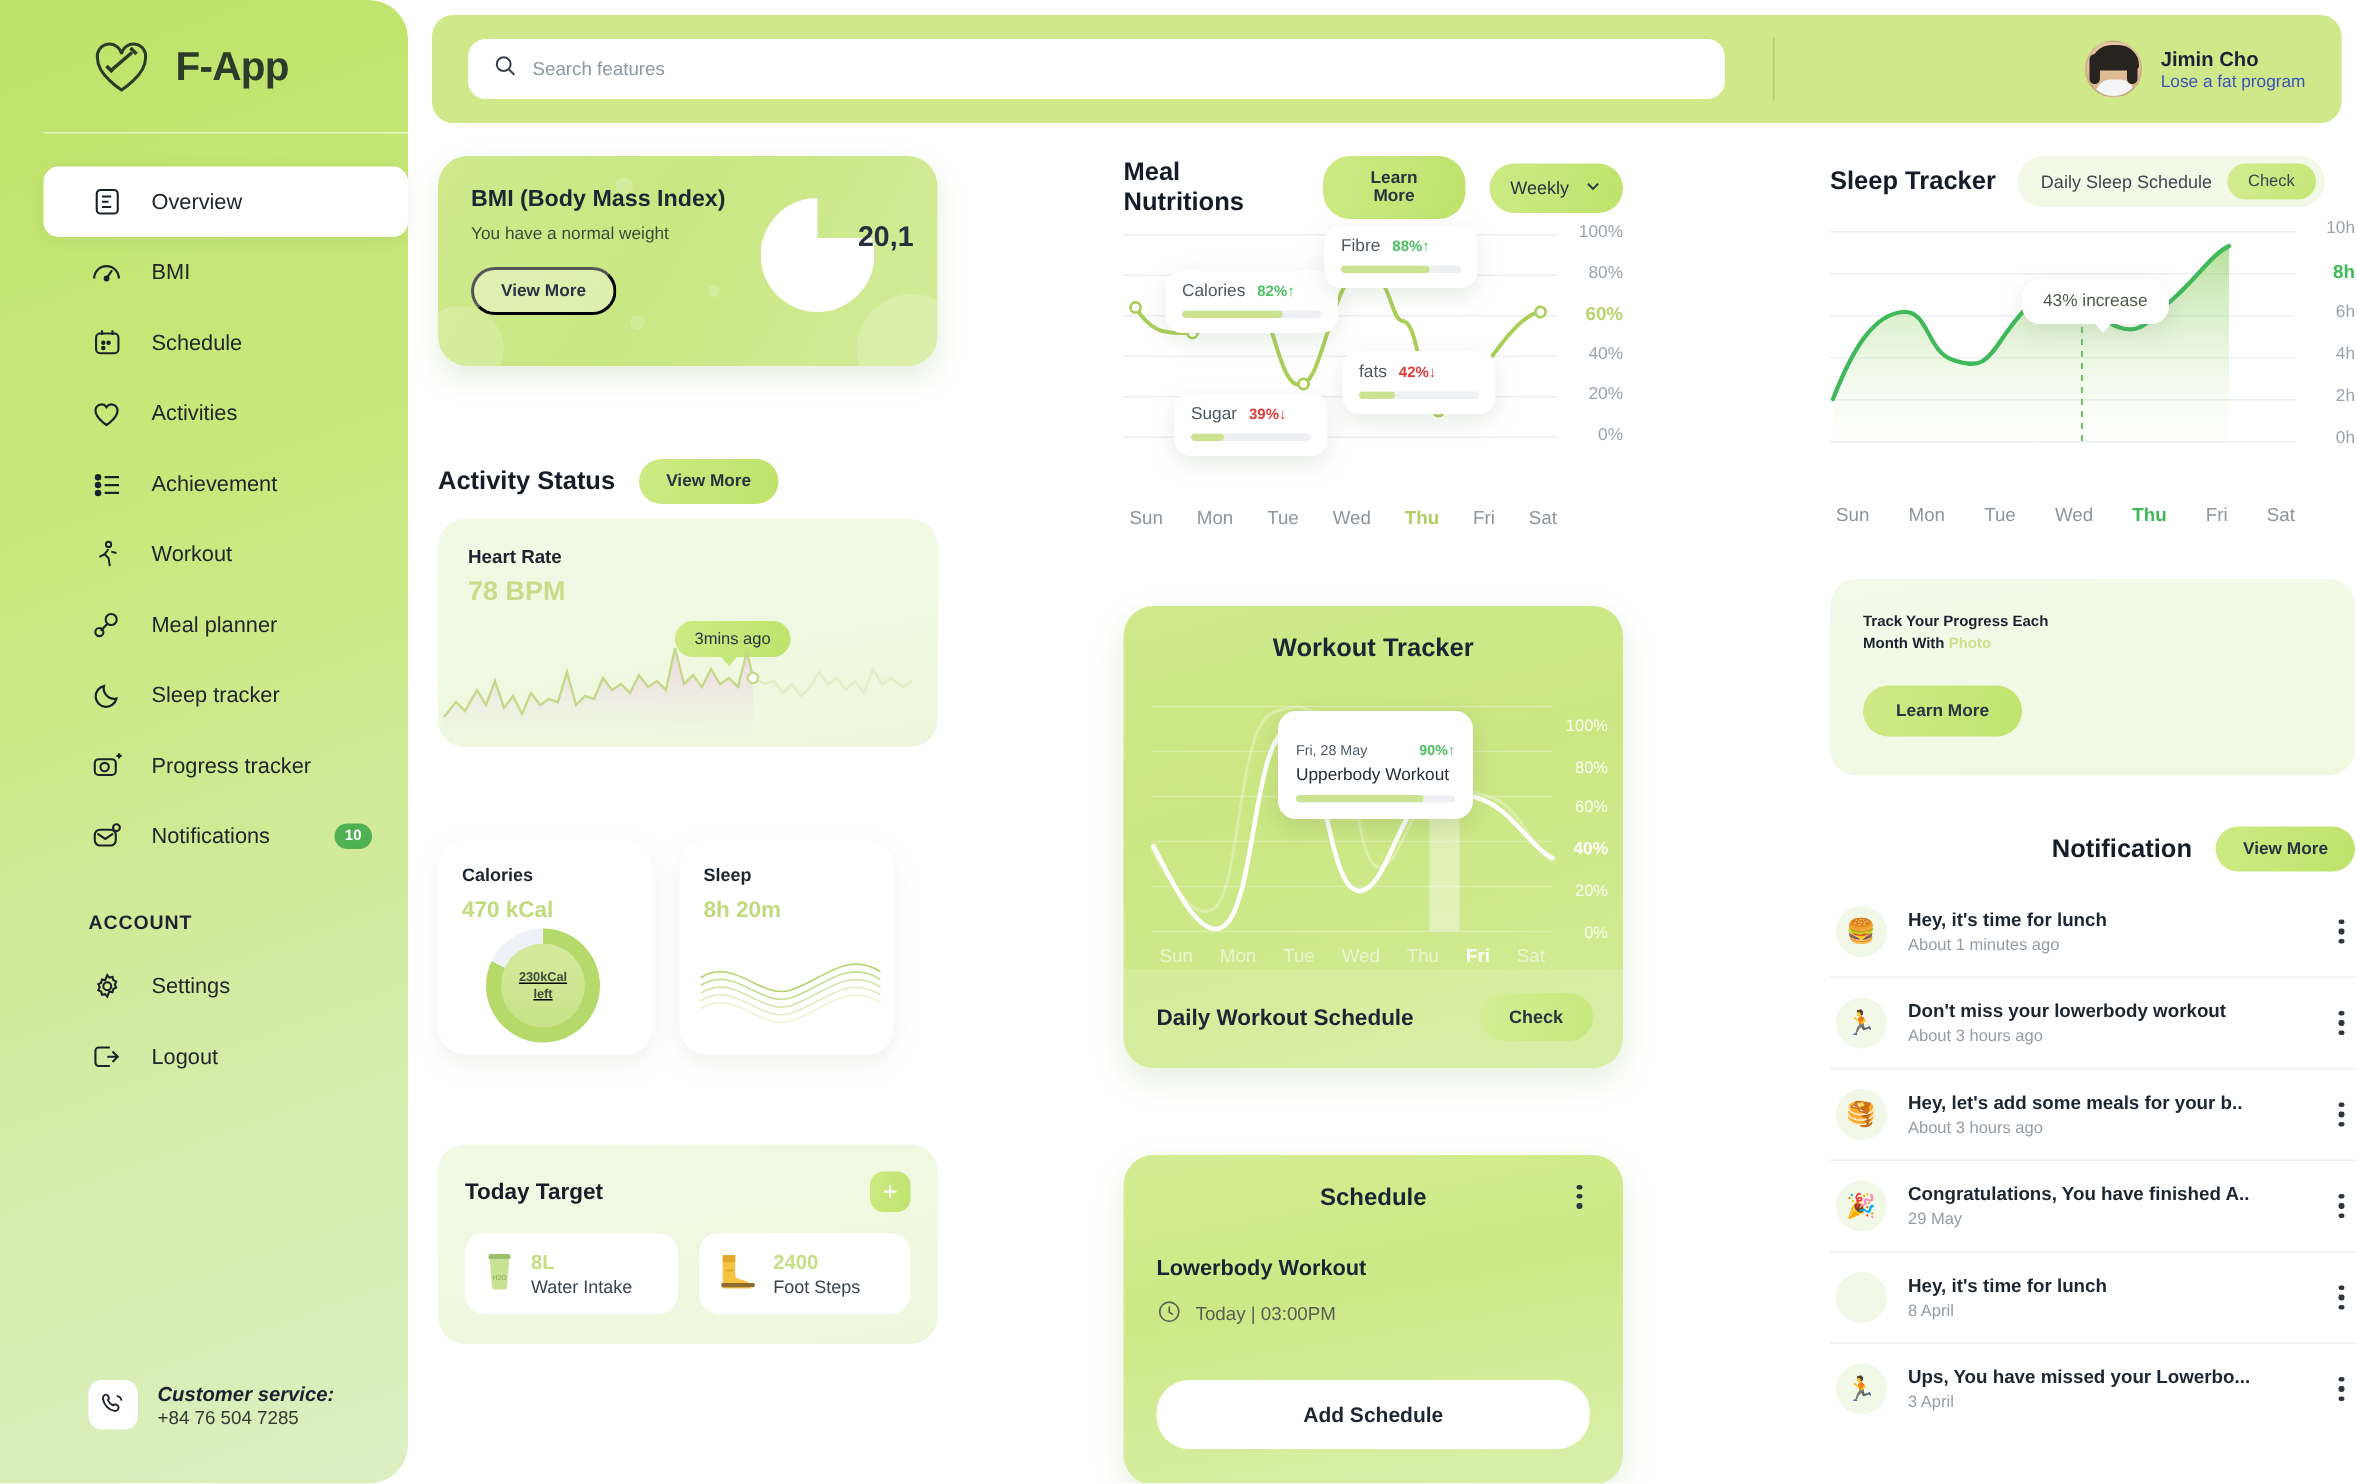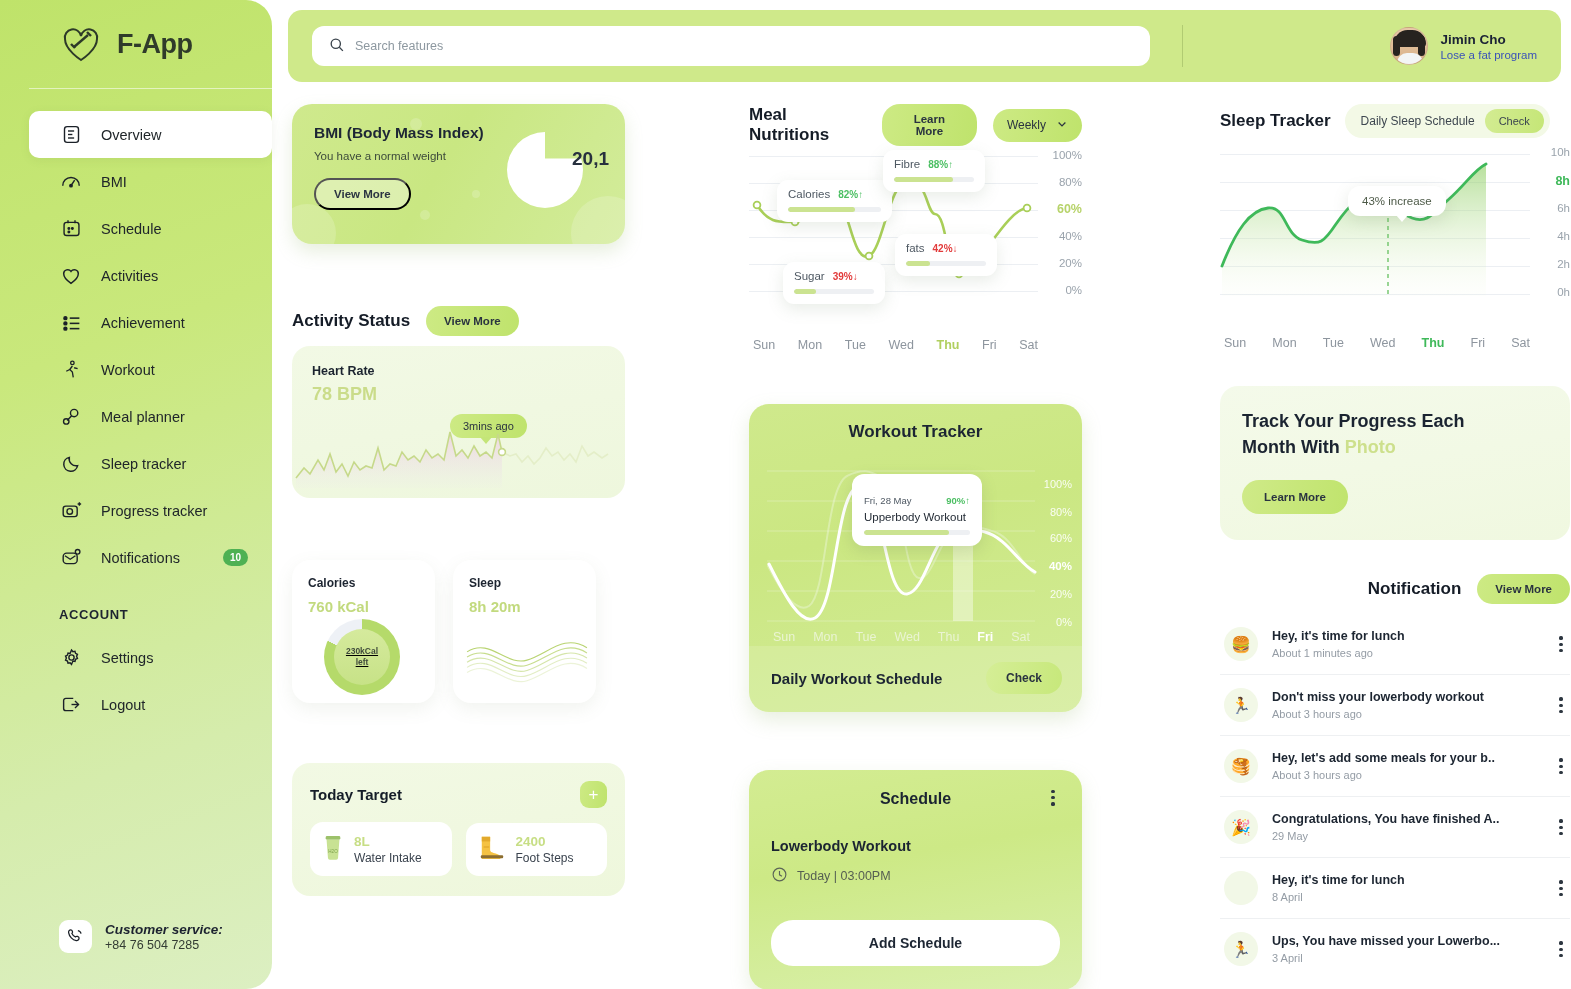--- a/index.html
+++ b/index.html
@@ -224,21 +224,21 @@
     margin-top: 60px;
   }
   .target-head { display: flex; align-items: center; }
   .target-title { font-size: 15px; font-weight: bold; color: #151d28; }
   .plus-btn {
     margin-left: auto; width: 27px; height: 27px; border-radius: 9px;
     background: linear-gradient(100deg,#cdea84,#bfe36c);
     display: flex; align-items: center; justify-content: center;
     color: #fff; font-size: 17px; cursor: pointer; border: none;
   }
-  .target-row { display: flex; gap: 14px; margin-top: 14px; align-items: center; }
+  .target-row { display: flex; gap: 14px; margin-top: 14px; }
   .target-item {
     flex: 1; background: #fff; border-radius: 13px;
     padding: 11px 12px; display: flex; align-items: center; gap: 10px;
   }
   .t-val { font-size: 13.5px; font-weight: bold; color: #c7de85; }
   .t-name { font-size: 12px; color: #3a434e; margin-top: 2px; }
 
   
   .chart-box { position: relative; }
   .grid-lines { position: absolute; left: 0; right: 44px; top: 0; bottom: 26px; }
@@ -343,21 +343,21 @@
     content:''; position: absolute; left: 48px; bottom: -6px;
     border-left: 6px solid transparent; border-right: 6px solid transparent;
     border-top: 7px solid #ffffff;
   }
 
   
   .promo-card {
     background: linear-gradient(170deg,#f4faea,#f0f8e0);
     border-radius: 18px; padding: 22px 22px 26px 22px; margin-top: 36px;
   }
-  .promo-text { font-size: 18px; font-weight: bold; color: #1b2431; line-height: 1.45; }
+  .promo-text { font-size: 10px; font-weight: bold; color: #1b2431; line-height: 1.45; }
   .promo-text em { font-style: normal; color: #cde08c; }
   .btn-learn {
     margin-top: 20px;
     background: linear-gradient(100deg,#cfea88,#c0e46d);
     color: #2b3441; font-size: 11.5px; font-weight: bold;
     border-radius: 18px; padding: 11px 22px; border: none; cursor: pointer;
     font-family: "Liberation Sans", sans-serif;
   }
 
   
@@ -621,21 +621,21 @@
             <path d="M4,66 L12,56 L18,62 L26,48 L32,58 L38,42 L44,60 L50,52 L56,64 L62,50 L68,58 L74,54 L80,56 L86,36 L92,58 L98,52 L104,54 L110,40 L116,48 L122,44 L128,50 L134,38 L140,46 L146,42 L152,48 L158,20 L164,44 L170,38 L176,46 L182,34 L188,44 L194,40 L200,46 L206,22 L210,40 L210,76 L4,76 Z" fill="url(#hrFill)"></path>
             <path d="M4,66 L12,56 L18,62 L26,48 L32,58 L38,42 L44,60 L50,52 L56,64 L62,50 L68,58 L74,54 L80,56 L86,36 L92,58 L98,52 L104,54 L110,40 L116,48 L122,44 L128,50 L134,38 L140,46 L146,42 L152,48 L158,20 L164,44 L170,38 L176,46 L182,34 L188,44 L194,40 L200,46 L206,22 L210,40" fill="none" stroke="#c6d98a" stroke-width="1.6"></path>
             <path d="M210,40 L218,44 L224,42 L230,50 L236,44 L242,52 L248,46 L254,36 L260,44 L266,40 L272,48 L278,42 L284,50 L290,34 L296,44 L302,40 L310,46 L316,42" fill="none" stroke="#e4eec8" stroke-width="1.6"></path>
             <circle cx="210" cy="40" r="3.4" fill="#ffffff" stroke="#c6d98a" stroke-width="1.6"></circle>
           </svg>
         </section>
 
         <div class="stat-row">
           <div class="stat-card">
             <div class="stat-label">Calories</div>
-            <div class="stat-value">760 kCal</div>
+            <div class="stat-value">470 kCal</div>
             <div class="ring">
               <div class="ring-inner">
                 <span>230kCal</span>
                 <span>left</span>
               </div>
             </div>
           </div>
           <div class="stat-card">
             <div class="stat-label">Sleep</div>
             <div class="stat-value">8h 20m</div>

